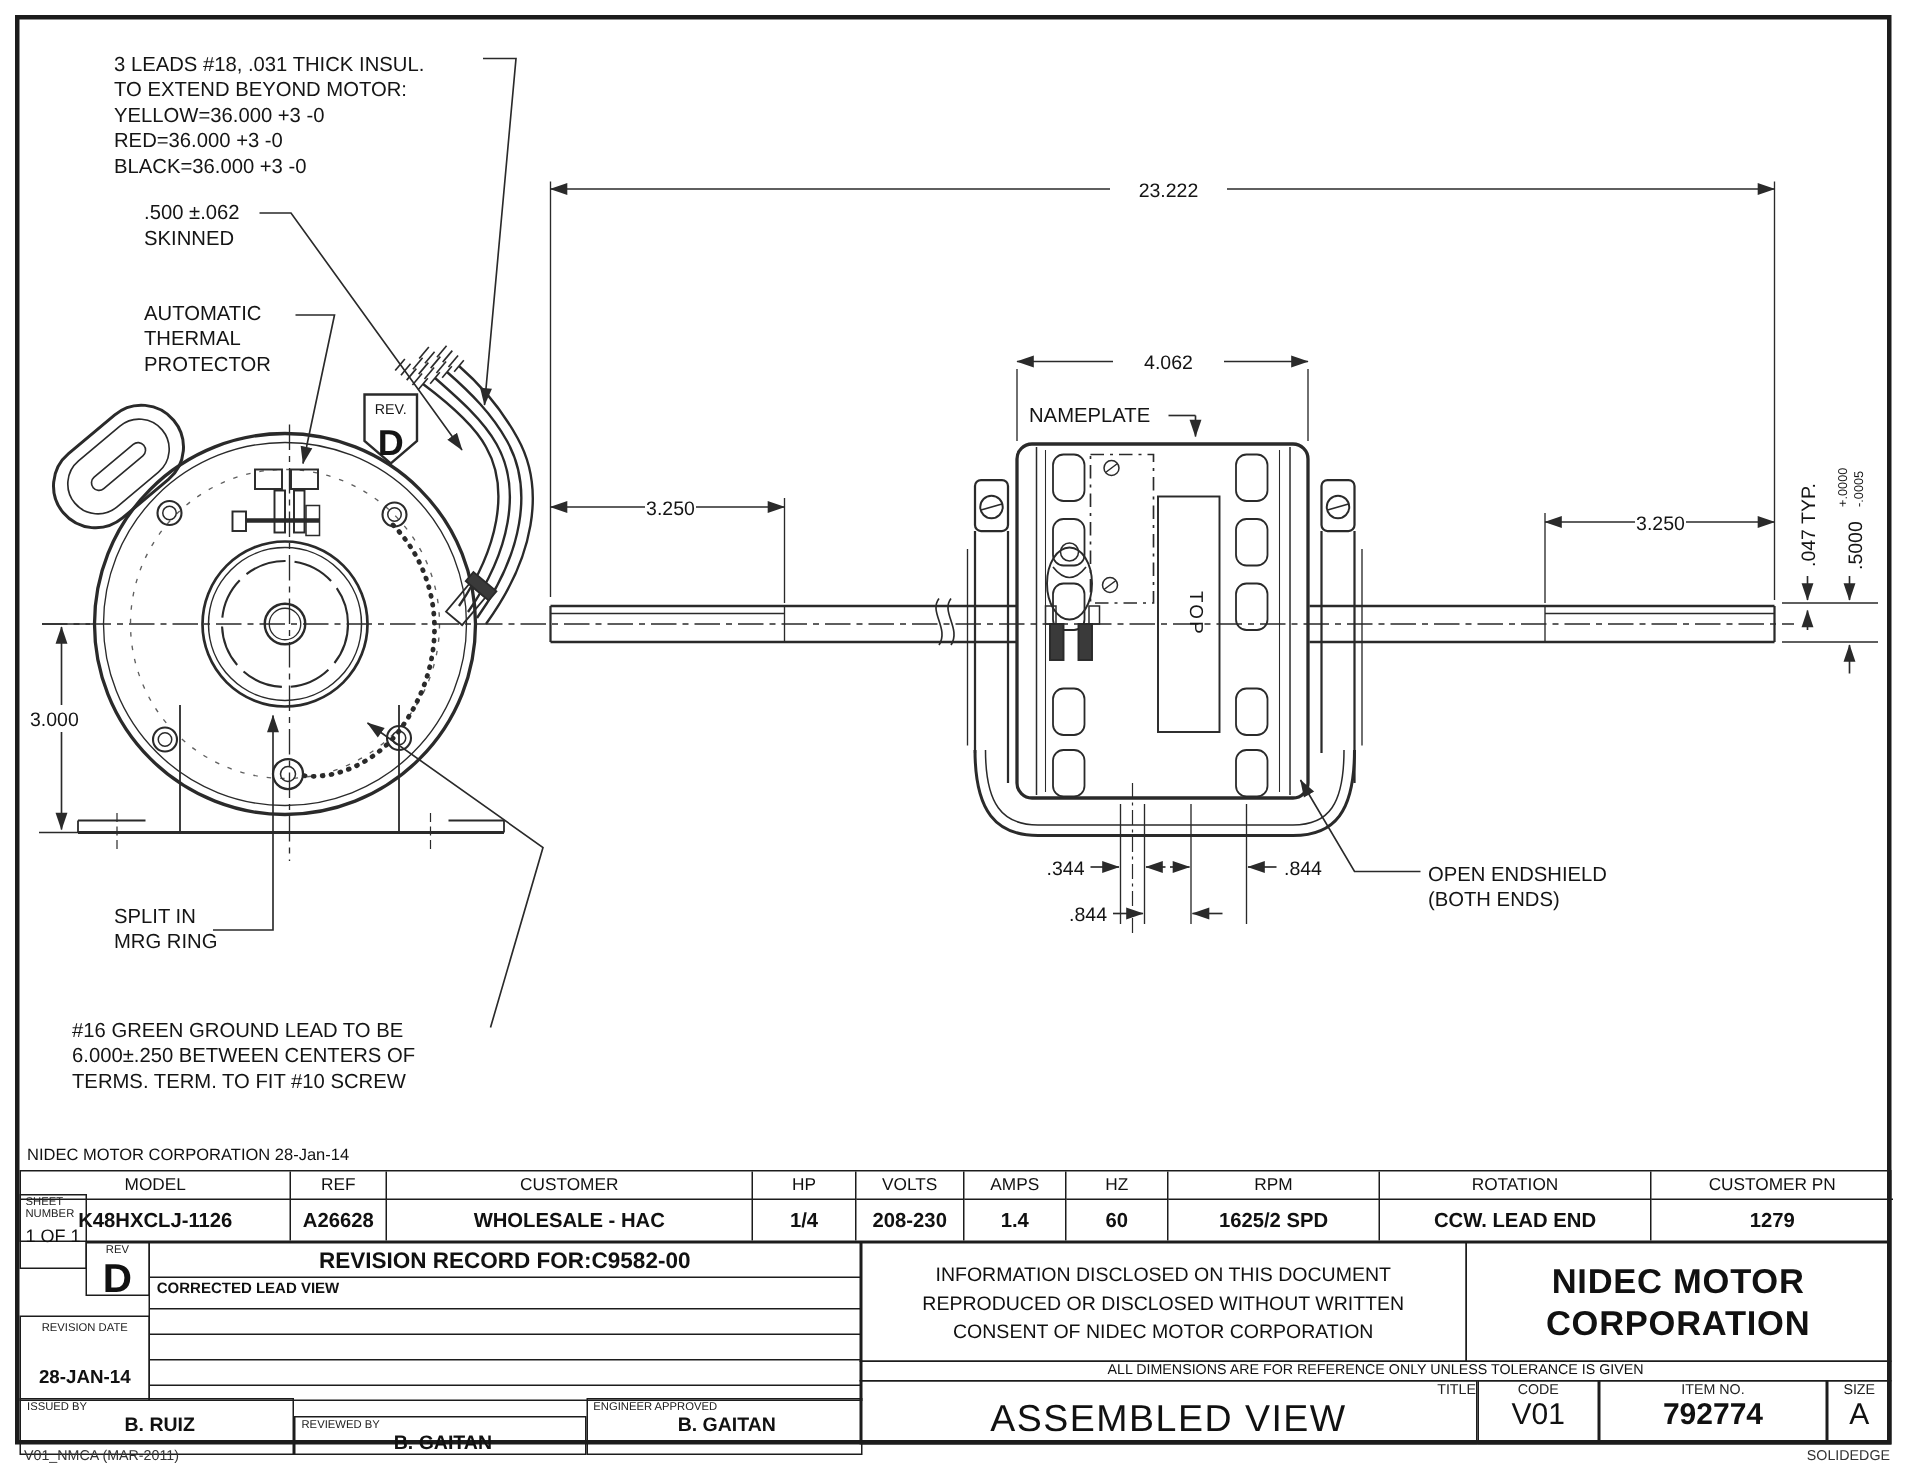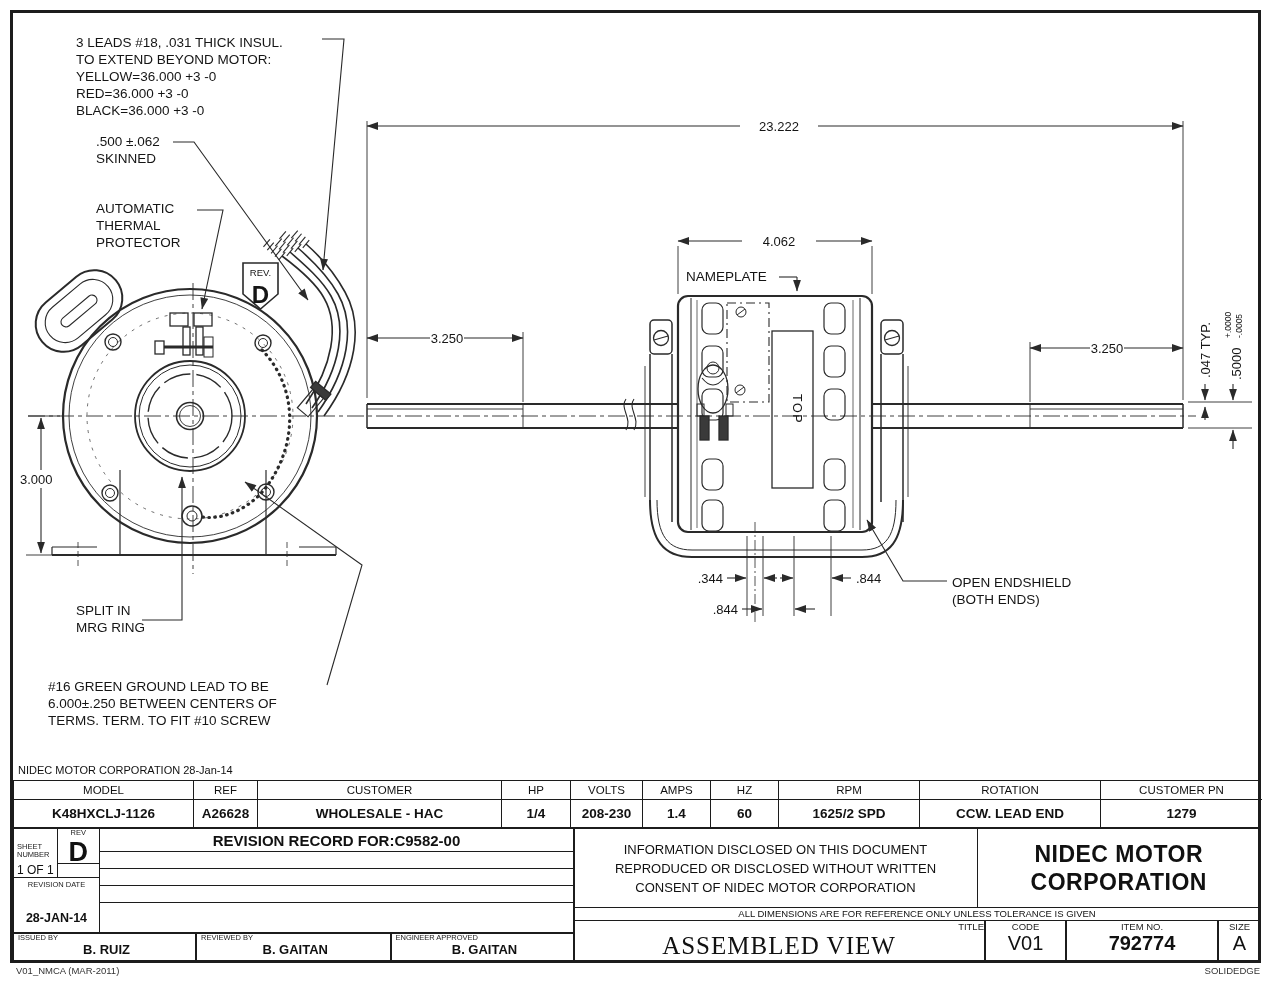--- a/index.html
+++ b/index.html
@@ -329,51 +329,52 @@
     <div class="val">WHOLESALE - HAC</div>
     <div class="val">1/4</div>
     <div class="val">208-230</div>
     <div class="val">1.4</div>
     <div class="val">60</div>
     <div class="val">1625/2 SPD</div>
     <div class="val">CCW. LEAD END</div>
     <div class="val">1279</div>
   </div>
 
-  <div class="abs bcell" style="left:13px;top:828px;width:45px;height:50px;padding:14px 3px;">
+  <div class="abs bcell" style="left:13px;top:796px;width:45px;height:50px;padding:0 3px;">
     <div class="celllbl"><span>SHEET</span><br>
     <span>NUMBER</span></div>
     <div style="font-size:12px;margin-top:4px;">1 OF 1</div>
   </div>
   <div class="abs bcell" style="left:56.5px;top:828px;width:43.5px;height:36px;text-align:center;">
     <div class="celllbl">REV</div>
     <div style="font-size:27px;font-weight:bold;line-height:30px;">D</div>
   </div>
   <div class="abs bcell" style="left:13px;top:876.5px;width:87px;height:57px;text-align:center;padding-top:3px;">
     <div class="celllbl">REVISION DATE</div>
     <div style="font-size:12.5px;font-weight:bold;margin-top:22px;">28-JAN-14</div>
   </div>
 
   <div class="abs bcell" style="left:98.5px;top:828px;width:476px;height:105.5px;">
     <div class="ctr" style="height:22px;border-bottom:1.5px solid #1c1c1c;font-size:15px;font-weight:600;">
       <span>REVISION RECORD FOR: </span>
       <span style="font-weight:bold">C9582-00</span>
     </div>
+    <div style="height:18px;border-bottom:1.5px solid #1c1c1c;font-size:10px;font-weight:bold;padding:2px 0 0 5px;">CORRECTED LEAD VIEW</div>
     <div style="height:16px;border-bottom:1.5px solid #1c1c1c;"></div>
     <div style="height:16px;border-bottom:1.5px solid #1c1c1c;"></div>
     <div style="height:16px;border-bottom:1.5px solid #1c1c1c;"></div>
     <div style="height:14px;"></div>
   </div>
 
   <div class="abs" style="left:13px;top:932px;width:561.5px;height:31px;display:grid;grid-template-columns:183px 194.5px 184px;">
     <div class="bcell" style="padding:1px 0 0 4px;">
       <div class="celllbl">ISSUED BY</div>
       <div style="font-size:13px;font-weight:bold;text-align:center;">B. RUIZ</div>
     </div>
-    <div class="bcell" style="padding:1px 0 0 4px;">
+    <div class="bcell" style="padding:1px 0 0 4px;margin-top:12px;">
       <div class="celllbl">REVIEWED BY</div>
       <div style="font-size:13px;font-weight:bold;text-align:center;">B. GAITAN</div>
     </div>
     <div class="bcell" style="padding:1px 0 0 4px;">
       <div class="celllbl">ENGINEER APPROVED</div>
       <div style="font-size:13px;font-weight:bold;text-align:center;">B. GAITAN</div>
     </div>
   </div>
 
   <div class="abs bcell ctr" style="left:573px;top:828px;width:405px;height:80px;font-size:13px;line-height:19px;">
@@ -387,21 +388,21 @@
     <div>
       <div>NIDEC MOTOR</div>
       <div>CORPORATION</div>
     </div>
   </div>
   <div class="abs bcell ctr" style="left:573px;top:906.5px;width:688px;height:14.5px;font-size:9.5px;">ALL DIMENSIONS ARE FOR REFERENCE ONLY UNLESS TOLERANCE IS GIVEN</div>
 
   <div class="abs" style="left:573px;top:919.5px;width:688px;height:43.5px;display:grid;grid-template-columns:412px 81px 152px 43px;">
     <div class="bcell">
       <div class="lbl9" style="text-align:right;">TITLE</div>
-      <div style="font-size:25px;text-align:center;letter-spacing:1px;font-family:Liberation Serif, serif;">ASSEMBLED VIEW</div>
+      <div style="font-size:25px;text-align:center;letter-spacing:1px;">ASSEMBLED VIEW</div>
     </div>
     <div class="bcell">
       <div class="lbl9" style="text-align:center;">CODE</div>
       <div style="font-size:20px;text-align:center;">V01</div>
     </div>
     <div class="bcell">
       <div class="lbl9" style="text-align:center;">ITEM NO.</div>
       <div style="font-size:20px;font-weight:bold;text-align:center;">792774</div>
     </div>
     <div class="bcell">

